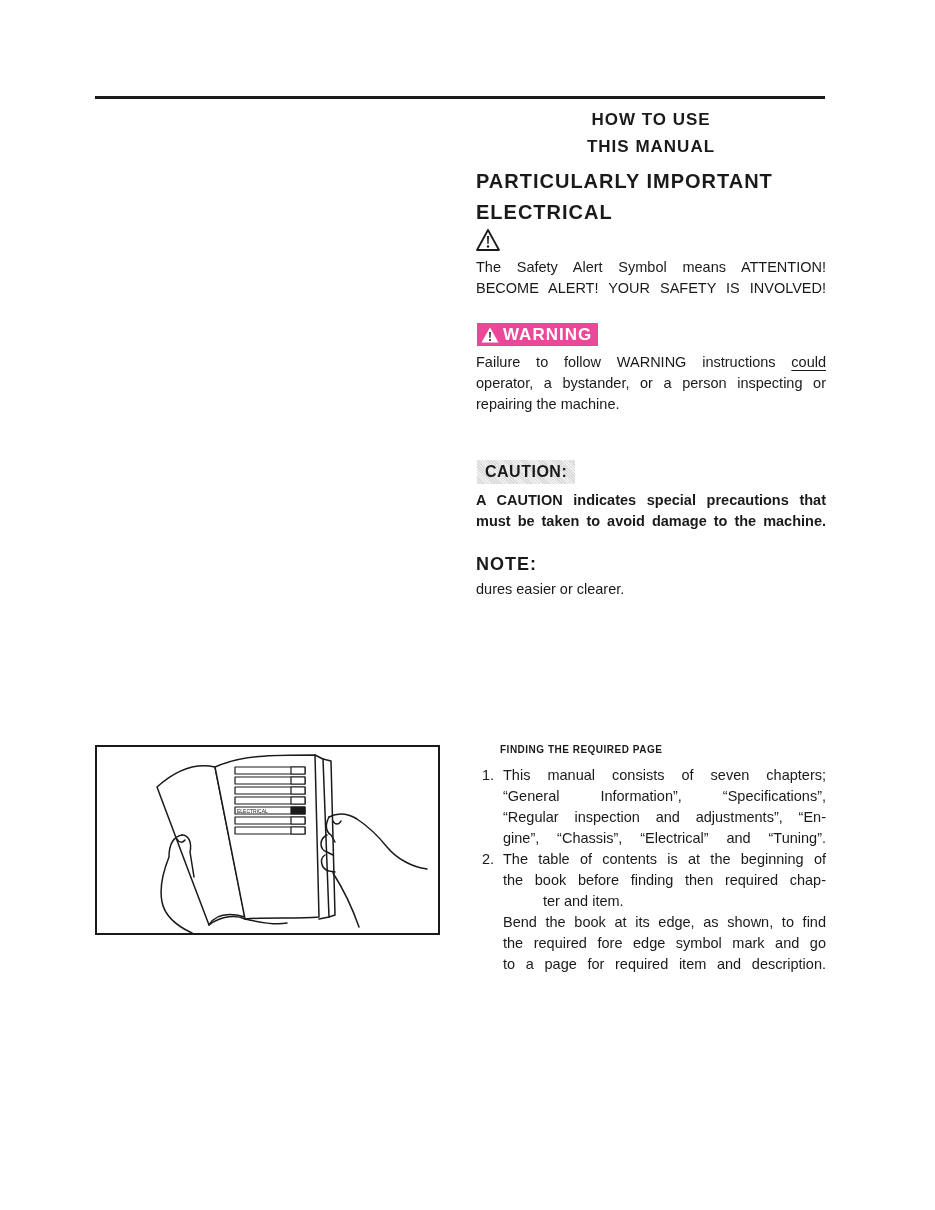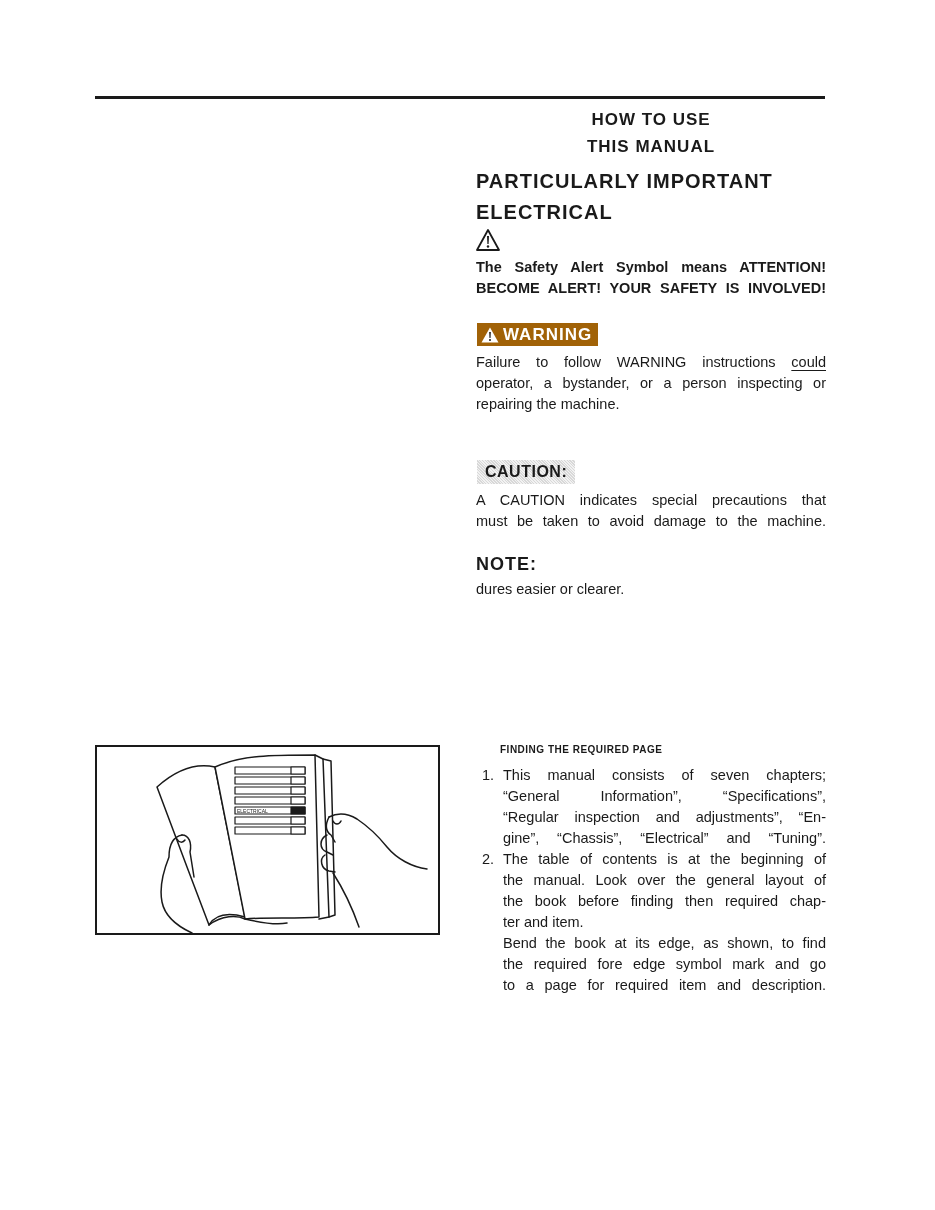--- a/index.html
+++ b/index.html
@@ -20,40 +20,40 @@
     line-height: 31px; letter-spacing: 1px;
   }
   .alert-icon { position: absolute; left: 476px; top: 228px; width: 24px; height: 24px; }
   .para {
     position: absolute; left: 476px; width: 350px; font-size: 14.5px; line-height: 21px;
     text-align: justify;
   }
   .para .ln { display: block; text-align: justify; text-align-last: justify; white-space: nowrap; }
   .para .ln.last { text-align-last: left; }
   .warning-badge {
-    position: absolute; left: 477px; top: 323px; height: 23px; background: #a16207;
+    position: absolute; left: 477px; top: 323px; height: 23px; background: #ec4899;
     color: #fff; font-weight: bold; font-size: 17px; letter-spacing: 1px;
     display: flex; align-items: center; padding: 0 6px 0 4px;
   }
   .warning-badge svg { margin-right: 4px; }
   .caution-badge {
     position: absolute; left: 477px; top: 460px; height: 24px; padding: 0 8px;
     background: repeating-linear-gradient(45deg, #d8d8d8 0 1px, #f2f2f2 1px 2px);
     font-weight: bold; font-size: 16px; letter-spacing: 0.5px; display: flex; align-items: center;
   }
   .note-heading { position: absolute; left: 476px; top: 554px; font-weight: bold; font-size: 18px; letter-spacing: 1px; }
   .underline { text-decoration: underline; text-underline-offset: 3px; }
   .sub-heading {
     position: absolute; left: 500px; top: 744px; font-weight: bold; font-size: 10px; letter-spacing: 0.5px;
   }
   .list { position: absolute; left: 476px; top: 765px; width: 350px; font-size: 14.5px; line-height: 21px; }
   .list .item { position: relative; padding-left: 27px; }
   .list .num { position: absolute; left: 6px; top: 0; }
   .list .ln { display: block; text-align: justify; text-align-last: justify; white-space: nowrap; }
-  .list .ln.last { text-align-last: left; }
+  .list .ln.last { text-align-last: left; margin-left: 40px; }
   .figure {
     position: absolute; left: 95px; top: 745px; width: 345px; height: 190px;
     border: 2px solid #1a1a1a; box-sizing: border-box; background: #fff;
   }
   .figure svg { position: absolute; left: 0; top: 0; }
 </style>
 </head>
 <body>
 
 <div class="top-rule"></div>
@@ -67,21 +67,21 @@
   <div>PARTICULARLY IMPORTANT</div>
   <div>ELECTRICAL</div>
 </div>
 
 <svg class="alert-icon" viewBox="0 0 24 24">
   <path d="M12 2 L23 22 L1 22 Z" fill="none" stroke="#1a1a1a" stroke-width="1.8" stroke-linejoin="round"></path>
   <path d="M11 8 L13 8 L12.6 16 L11.4 16 Z" fill="#1a1a1a"></path>
   <circle cx="12" cy="18.5" r="1.2" fill="#1a1a1a"></circle>
 </svg>
 
-<div class="para" style="top:257px;font-weight:bold;">
+<div class="para" style="top:257px;">
   <span class="ln">The Safety Alert Symbol means ATTENTION!</span>
   <span class="ln">BECOME ALERT! YOUR SAFETY IS INVOLVED!</span>
 </div>
 
 <div class="warning-badge">
   <svg width="18" height="16" viewBox="0 0 18 16">
     <path d="M9 0.5 L17.5 15.5 L0.5 15.5 Z" fill="#fff"></path>
     <path d="M8.2 5 L9.8 5 L9.5 11 L8.5 11 Z" fill="#111"></path>
     <circle cx="9" cy="13" r="1" fill="#111"></circle>
   </svg>
@@ -91,21 +91,21 @@
 <div class="para" style="top:352px;">
   <span class="ln"><span>Failure to follow WARNING instructions </span><span class="underline">could</span></span>
   <span class="ln">operator, a bystander, or a person inspecting or</span>
   <span class="ln last">repairing the machine.</span>
 </div>
 
 <div class="caution-badge">
   <span>CAUTION:</span>
 </div>
 
-<div class="para" style="top:490px;">
+<div class="para" style="top:490px;font-weight:bold;">
   <span class="ln">A CAUTION indicates special precautions that</span>
   <span class="ln">must be taken to avoid damage to the machine.</span>
 </div>
 
 <div class="note-heading">NOTE:</div>
 
 <div class="para" style="top:579px;">
   <span class="ln last">dures easier or clearer.</span>
 </div>
 
@@ -158,20 +158,19 @@
   <div class="item">
     <span class="num">1.</span>
     <span class="ln">This manual consists of seven chapters;</span>
     <span class="ln">“General Information”, “Specifications”,</span>
     <span class="ln">“Regular inspection and adjustments”, “En-</span>
     <span class="ln">gine”, “Chassis”, “Electrical” and “Tuning”.</span>
   </div>
   <div class="item">
     <span class="num">2.</span>
     <span class="ln">The table of contents is at the beginning of</span>
-    <span class="ln">the manual. Look over the general layout of</span>
     <span class="ln">the book before finding then required chap-</span>
     <span class="ln last">ter and item.</span>
     <span class="ln">Bend the book at its edge, as shown, to find</span>
     <span class="ln">the required fore edge symbol mark and go</span>
     <span class="ln">to a page for required item and description.</span>
   </div>
 </div>
 
 </body></html>

